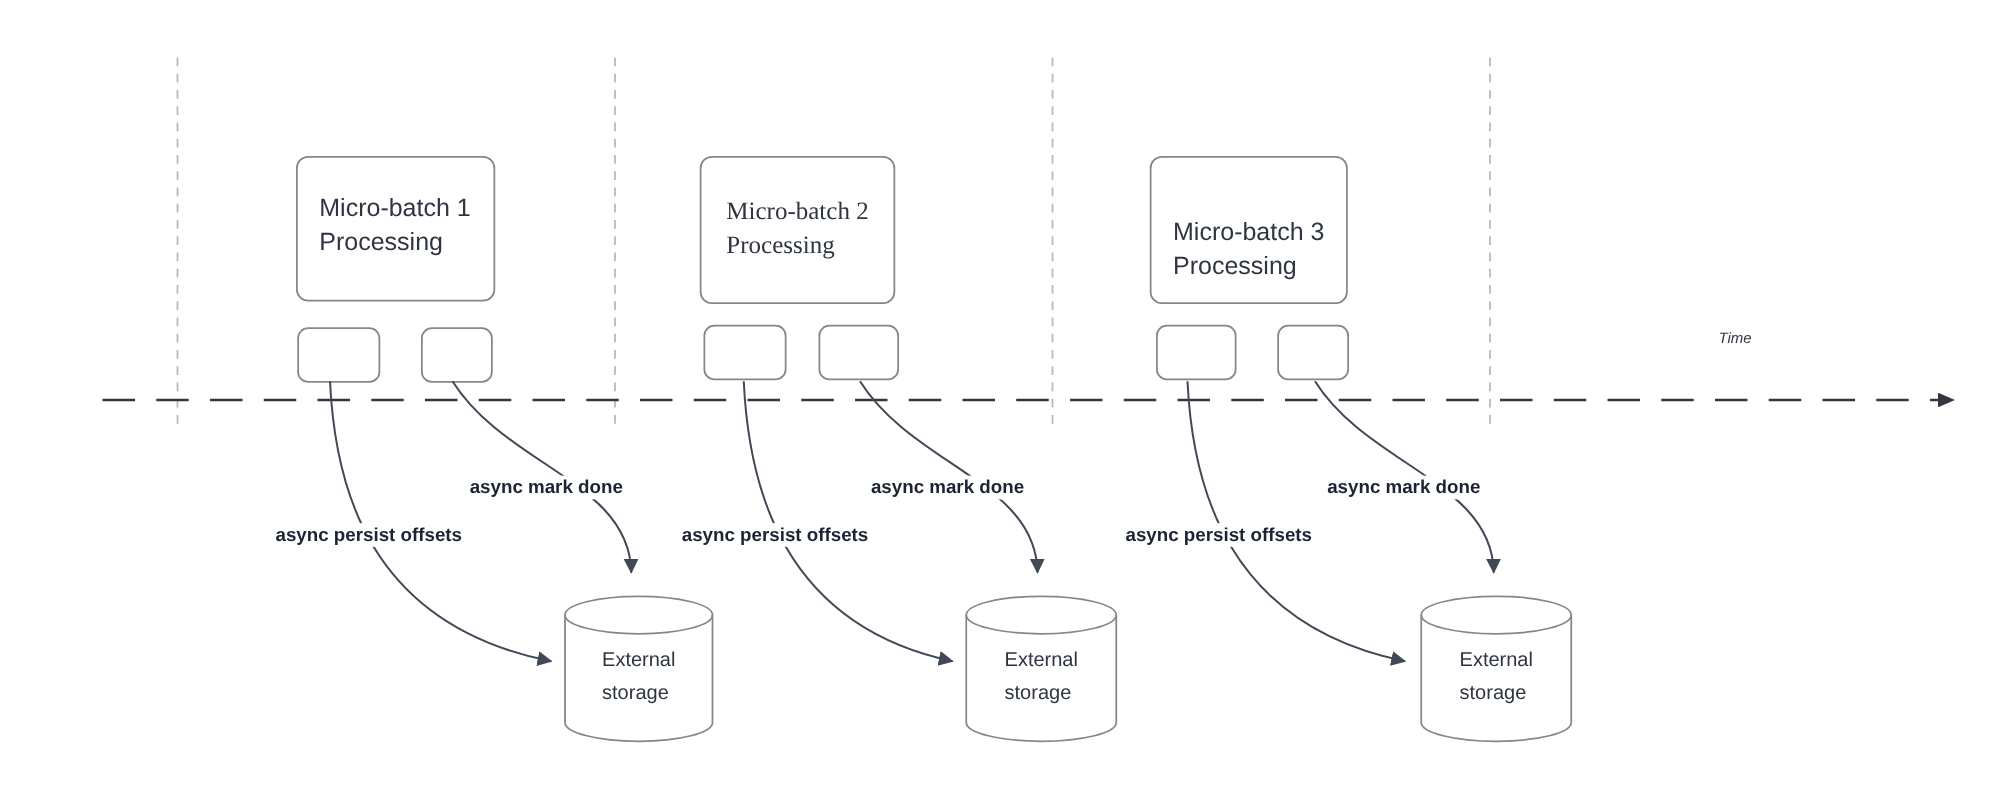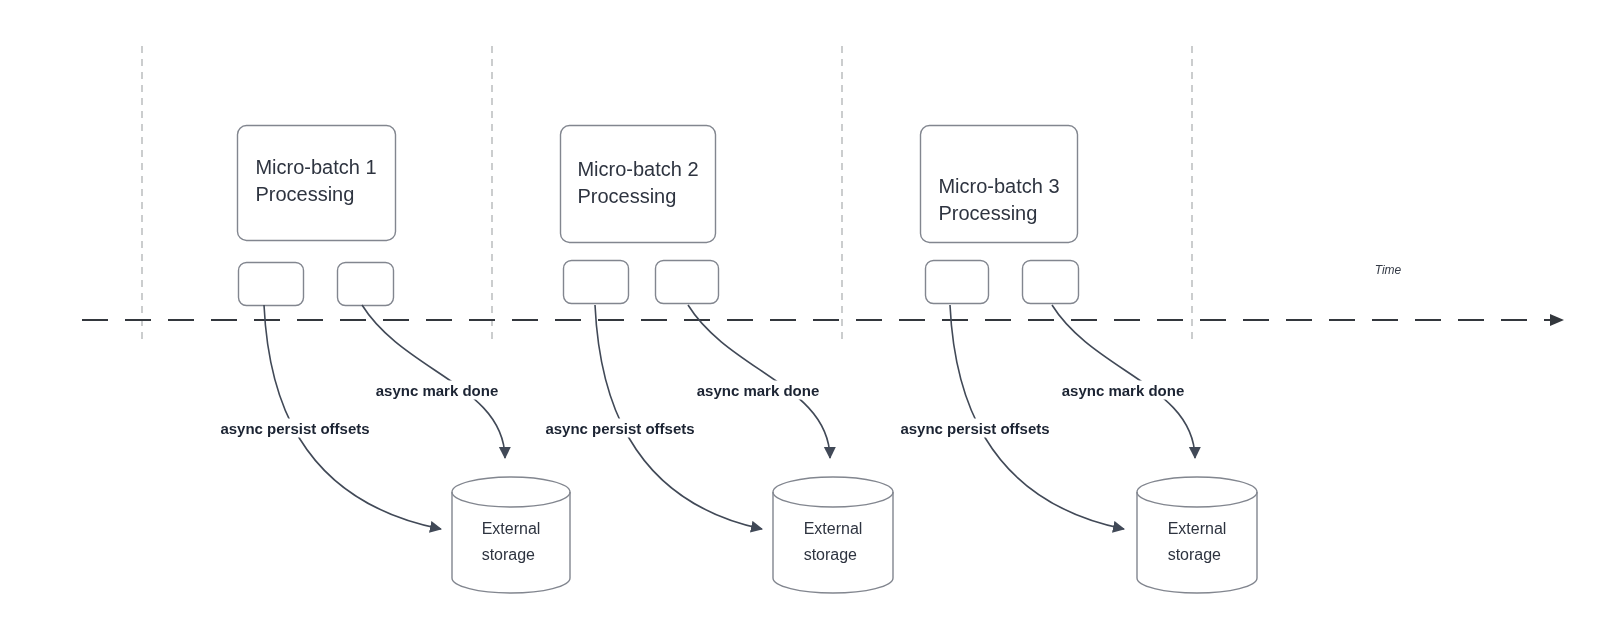--- a/index.html
+++ b/index.html
@@ -140,21 +140,21 @@
       <rect class="box" x="1022.5" y="260.5" width="56" height="43" rx="8"></rect>
       <path class="cyl" d="M1137,492 a60,15 0 0 1 120,0 v86 a60,15 0 0 1 -120,0 z"></path>
       <path class="cyl-arc" d="M1137,492 a60,15 0 0 0 120,0"></path>
       <path class="curve" d="M950,305 C954,390 982,500 1124,529"></path>
       <path class="curve" d="M1052,305 C1094,372 1194,386 1195,458"></path>
     </g>
   </svg>
 
   <div class="lbl shape-title" style="left:316px; top:181px;">Micro-batch 1
 Processing</div>
-  <div class="lbl shape-title" style="left:638px; top:183px;">Micro-batch 2
+  <div class="lbl shape-title" style="left:638px; top:183px;font-family:Liberation Serif, serif;">Micro-batch 2
 Processing</div>
   <div class="lbl shape-title" style="left:999px; top:200px;">Micro-batch 3
 Processing</div>
 
   <div class="lbl annotation" style="left:295px; top:428px;">async persist offsets</div>
   <div class="lbl annotation" style="left:620px; top:428px;">async persist offsets</div>
   <div class="lbl annotation" style="left:975px; top:428px;">async persist offsets</div>
 
   <div class="lbl annotation" style="left:437px; top:390px;">async mark done</div>
   <div class="lbl annotation" style="left:758px; top:390px;">async mark done</div>

